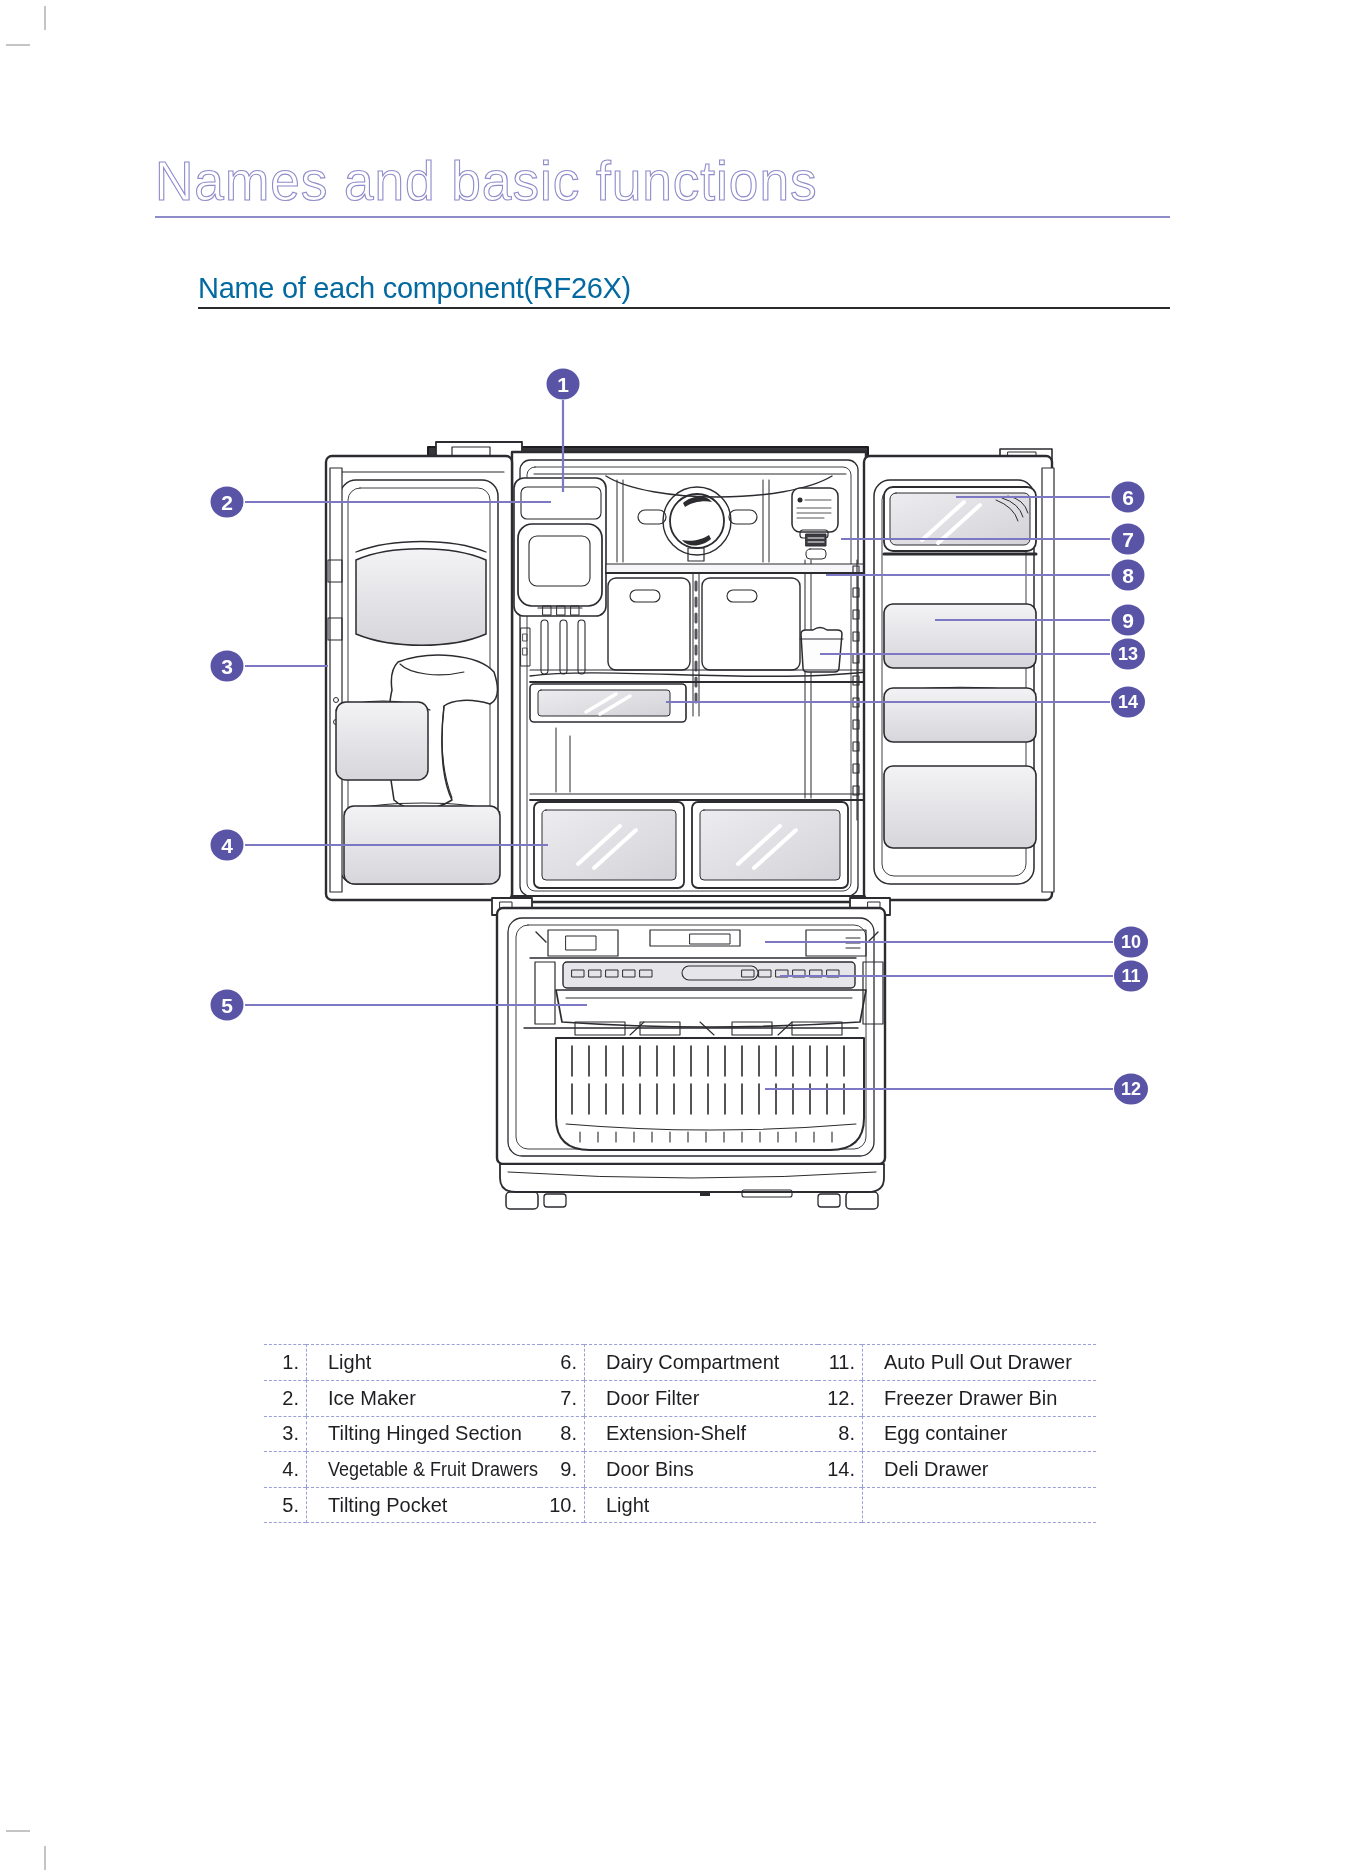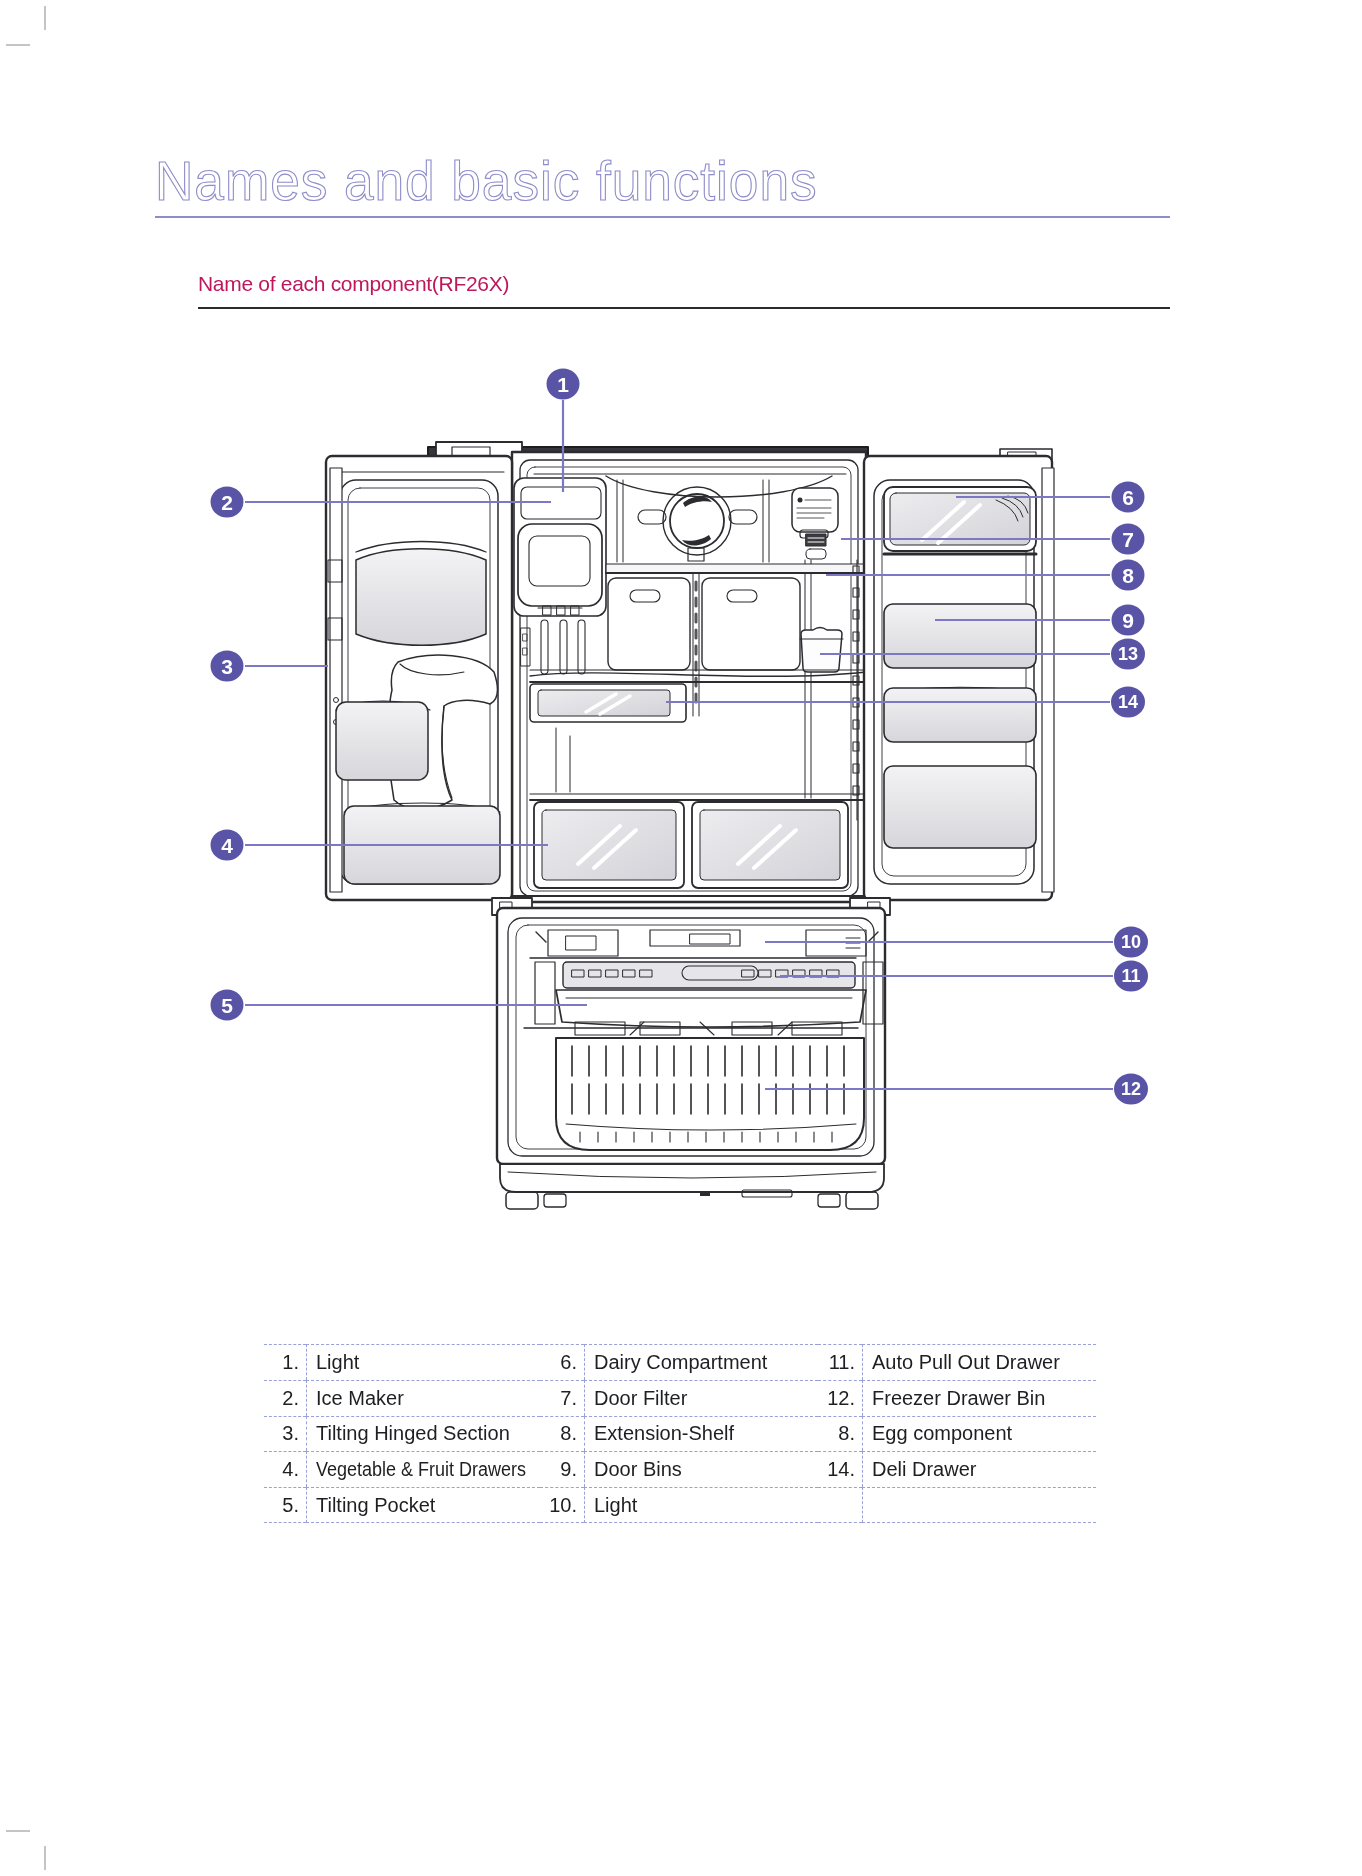--- a/index.html
+++ b/index.html
@@ -19,41 +19,41 @@
     color:var(--title-text);
     -webkit-text-fill-color:transparent;
     -webkit-text-stroke:1.15px var(--title-text);
     transform:scaleX(.95);transform-origin:left top;
     white-space:nowrap;
   }
   .title-rule{position:absolute;left:155px;top:216px;width:1057px;height:2px;background:var(--title-text);}
 
   .section-heading{
     position:absolute;left:198px;top:272px;
-    font-size:21px;color:#be185d;letter-spacing:-.3px;white-space:nowrap;
+    font-size:29px;color:#0369a1;letter-spacing:-.3px;white-space:nowrap;
   }
   .section-rule{position:absolute;left:198px;top:307px;width:1014px;height:2px;background:#2b2b2e;}
 
   .diagram-svg{position:absolute;left:0;top:0;width:1362px;height:1876px;}
 
   .legend{
     position:absolute;left:264px;top:1344px;width:832px;
     display:grid;
     grid-template-columns:42px 234px 44px 234px 44px 234px;
     grid-auto-rows:35.8px;
     font-size:20px;color:var(--body-text);
   }
   .legend .cell{
     display:flex;align-items:center;
     border-top:1px dashed var(--table-line);
     overflow:visible;white-space:nowrap;
   }
   .legend .cell.last{border-bottom:1px dashed var(--table-line);}
   .legend .num{justify-content:flex-end;padding-right:7px;}
-  .legend .label{padding-left:9px;border-left:1px dashed var(--table-line);}
+  .legend .label{padding-left:21px;border-left:1px dashed var(--table-line);}
   .legend .condense span{transform:scaleX(.9);transform-origin:left center;display:inline-block;}
 </style>
 </head>
 <body>
 
 <div class="page">
 
   <div class="title">Names and basic functions</div>
   <div class="title-rule"></div>
 
@@ -424,21 +424,21 @@
     <div class="cell num">
         <span>8.</span>
       </div>
     <div class="cell label">
         <span>Extension-Shelf</span>
       </div>
     <div class="cell num">
         <span>8.</span>
       </div>
     <div class="cell label">
-        <span>Egg component</span>
+        <span>Egg container</span>
       </div>
 
     <div class="cell num">
         <span>4.</span>
       </div>
     <div class="cell label condense">
         <span>Vegetable &amp; Fruit Drawers</span>
       </div>
     <div class="cell num">
         <span>9.</span>

